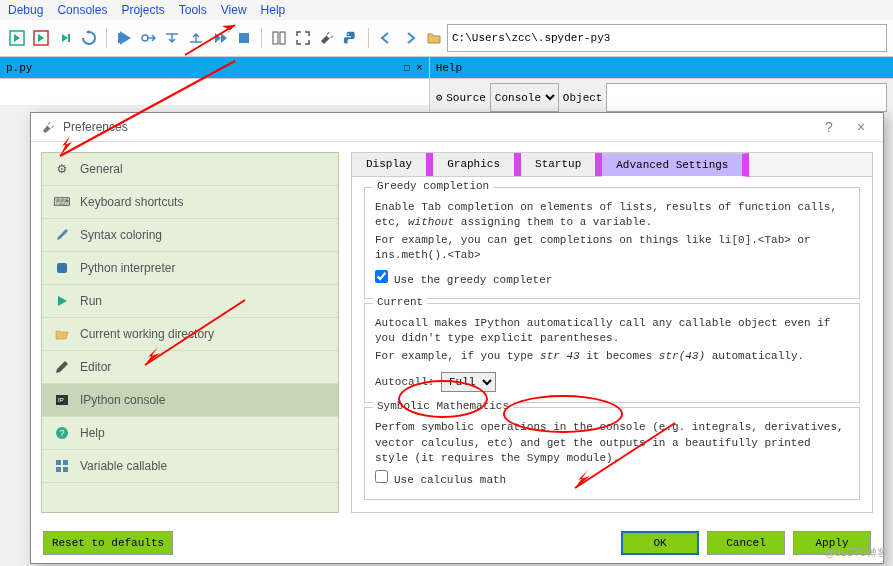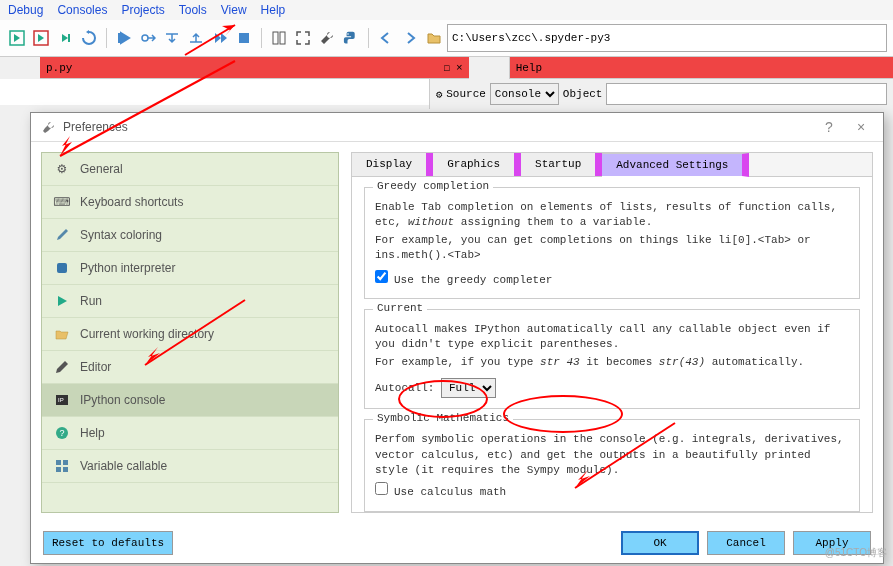--- a/index.html
+++ b/index.html
@@ -3,45 +3,45 @@
 <meta charset="utf-8">
 <style>
 * { box-sizing: border-box; margin: 0; padding: 0; }
 body { font-family: "Segoe UI", Tahoma, sans-serif; font-size: 12px; background: #f0f0f0; overflow: hidden; width: 893px; height: 566px; position: relative; }
 .menu-bar { display: flex; gap: 14px; padding: 3px 8px; background: #f5f5f5; color: #1d4ed8; font-size: 12px; }
 .menu-bar span { cursor: default; }
 .toolbar { display: flex; align-items: center; gap: 2px; padding: 4px 6px; background: #fdfdfd; border-bottom: 1px solid #ccc; }
 .t-icn { width: 22px; height: 22px; display: flex; align-items: center; justify-content: center; border-radius: 2px; }
 .t-sep { width: 1px; height: 20px; background: #ccc; margin: 0 4px; }
 .toolbar input { flex: 1; height: 28px; border: 1px solid #aaa; padding: 0 4px; font-family: "Courier New", monospace; font-size: 11px; }
-.pane-header { display: flex; align-items: center; padding: 2px 6px; background: #ef4444; border-bottom: 1px solid #ccc; height: 22px; font-family: "Courier New", monospace; font-size: 11px; margin-left: 40px; }
+.pane-header { display: flex; align-items: center; padding: 2px 6px; background: #0ea5e9; border-bottom: 1px solid #ccc; height: 22px; font-family: "Courier New", monospace; font-size: 11px; }
 .sub-toolbar { display: flex; align-items: center; gap: 4px; padding: 4px 6px; background: #f0f0f0; font-family: "Courier New", monospace; font-size: 11px; }
-.sub-toolbar select, .sub-toolbar input { height: 22px; border: 1px solid #aaa; font-family: inherit; font-size: 11px; }
+.sub-toolbar select, .sub-toolbar input { height: 29px; border: 1px solid #aaa; font-family: inherit; font-size: 11px; }
 .dialog { position: absolute; left: 30px; top: 112px; width: 854px; height: 452px; background: #fff; border: 1px solid #888; box-shadow: 4px 4px 12px rgba(0,0,0,.25); display: flex; flex-direction: column; }
 .dlg-title { display: flex; align-items: center; gap: 8px; padding: 6px 10px; color: #555; border-bottom: 1px solid #ddd; }
 .dlg-title .spacer { flex: 1; }
 .dlg-title .win-icn { width: 24px; text-align: center; color: #888; font-size: 14px; cursor: default; }
 .dlg-body { flex: 1; display: flex; gap: 12px; padding: 10px; overflow: hidden; }
 .sidebar { width: 298px; background: #e6efd9; border: 1px solid #b8c7a5; overflow-y: auto; }
 .sb-item { display: flex; align-items: center; gap: 10px; padding: 8px 12px; border-bottom: 1px solid #d4e0c5; cursor: default; color: #555; }
 .sb-item.sel { background: #c8d6b8; }
 .sb-icn { width: 16px; height: 16px; display: inline-flex; align-items: center; justify-content: center; }
 .content { flex: 1; border: 1px solid #ccc; display: flex; flex-direction: column; overflow: hidden; }
 .tabs { display: flex; background: #f5f5f5; border-bottom: 1px solid #ccc; font-family: "Courier New", monospace; font-size: 11px; }
 .tab { padding: 5px 14px; border-right: 7px solid #d946ef; cursor: default; background: #eee; }
 .tab.act { background: #c4b5fd; border-bottom: 1px solid #fff; margin-bottom: -1px; border-top: 1px solid #ccc; }
 .scroll { flex: 1; overflow-y: auto; padding: 10px 12px; font-family: "Courier New", monospace; font-size: 11px; color: #333; }
-.group { border: 1px solid #ccc; margin-bottom: 10px; padding: 10px 10px 8px; position: relative; }
+.group { border: 1px solid #ccc; margin-bottom: 4px; padding: 10px 10px 8px; position: relative; }
 .group-title { position: absolute; top: -8px; left: 8px; background: #fff; padding: 0 4px; }
 .group p { margin: 2px 0; line-height: 1.4; }
 .chk { margin-right: 6px; }
 .group select { height: 20px; border: 1px solid #888; font-family: inherit; font-size: 11px; padding: 0 3px; }
 .dlg-foot { display: flex; align-items: center; padding: 8px 12px; gap: 8px; }
 .dlg-foot .spacer { flex: 1; }
-.btn { min-width: 78px; height: 24px; border: 1px solid #999; background: #7dd3fc; font-family: "Courier New", monospace; font-size: 11px; cursor: default; }
+.btn { min-width: 78px; height: 24px; border: 1px solid #999; background: #84cc16; font-family: "Courier New", monospace; font-size: 11px; cursor: default; }
 .btn.primary { border: 2px solid #1e6abf; }
 .i { font-style: italic; }
 .red-arrow { position: absolute; pointer-events: none; }
 .red-circle { position: absolute; border: 2px solid red; border-radius: 50%; pointer-events: none; }
 .watermark { position: absolute; right: 6px; bottom: 6px; font-size: 10px; color: #aaa; }
 svg { display: block; }
 </style>
 </head>
 <body>
 

